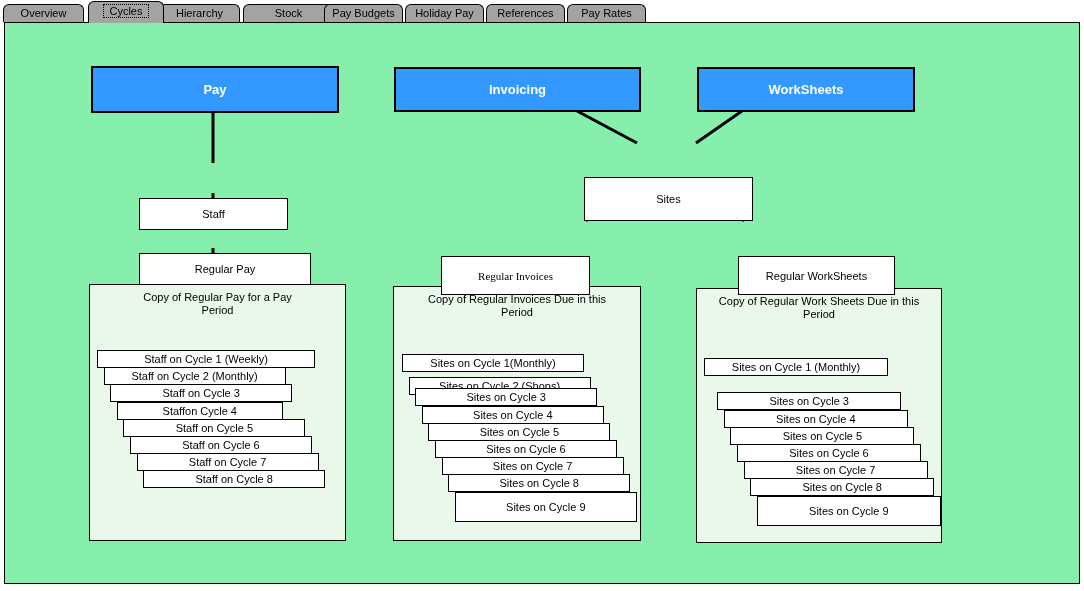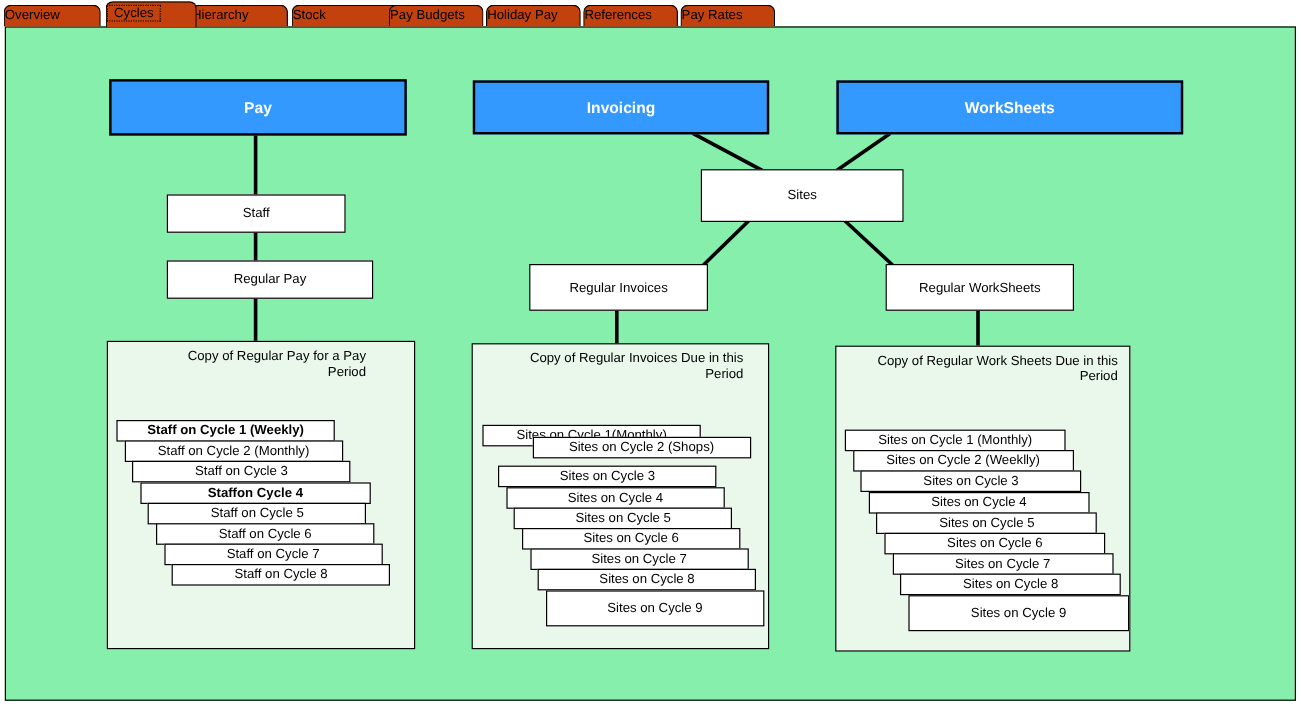--- a/index.html
+++ b/index.html
@@ -1,33 +1,33 @@
 <!DOCTYPE html>
 <html><head>
 <meta charset="utf-8">
 <style>
   html,body{margin:0;padding:0;background:#ffffff;}
   .screen{position:relative;width:1084px;height:591px;background:#ffffff;
           font-family:"Liberation Sans",sans-serif;overflow:hidden;}
   .panel{position:absolute;left:4px;top:22px;width:1074px;height:560px;
          background:#86efac;border:1px solid #000;z-index:1;}
   
-  .tab{position:absolute;top:4px;height:18px;box-sizing:border-box;background:#c2410c;
+  .tab{position:absolute;top:4px;height:18px;box-sizing:border-box;background:#a3a3a3;
        border:1px solid #000;border-bottom:none;border-radius:6px 6px 0 0;
-       font-size:11px;color:#000;line-height:16px;z-index:2;cursor:default;}
+       font-size:11px;color:#000;text-align:center;line-height:16px;z-index:2;cursor:default;}
   .tab.active{top:1px;height:22px;line-height:19px;z-index:3;}
   .tab.active .tlabel{border:1px dotted #000;padding:0 5px;}
   
   .hdr{position:absolute;box-sizing:border-box;background:#3399FF;border:2px solid #000;
        color:#fff;font-weight:bold;font-size:13px;display:flex;align-items:center;
        justify-content:center;z-index:4;}
   .node{position:absolute;box-sizing:border-box;background:#fff;border:1px solid #000;
-        font-size:11px;color:#000;display:flex;align-items:center;justify-content:center;z-index:4;}
+        font-size:11px;color:#000;display:flex;align-items:center;justify-content:center;z-index:4;margin-top:36px;}
   .container{position:absolute;box-sizing:border-box;background:#E9F8EB;border:1px solid #000;z-index:3;}
-  .ctitle{margin:6px auto 0 auto;text-align:right;font-size:11px;color:#000;line-height:13px;}
+  .ctitle{margin:6px auto 0 auto;text-align:center;font-size:11px;color:#000;line-height:13px;}
   .citem{position:absolute;box-sizing:border-box;background:#fff;border:1px solid #000;
          font-size:11px;color:#000;text-align:center;line-height:16px;height:18px;
          white-space:nowrap;overflow:hidden;}
   .citem.tall{height:30px;line-height:28px;}
   svg.connectors{position:absolute;left:0;top:0;z-index:2;pointer-events:none;}
 </style>
 </head>
 <body>
 
 <div class="screen">
@@ -40,58 +40,57 @@
       <div class="tab" style="left: 324px; width: 79px;"><span class="tlabel">Pay Budgets</span></div>
       <div class="tab" style="left: 405px; width: 79px;"><span class="tlabel">Holiday Pay</span></div>
       <div class="tab" style="left: 486px; width: 79px;"><span class="tlabel">References</span></div>
       <div class="tab" style="left: 567px; width: 79px;"><span class="tlabel">Pay Rates</span></div>
     </div>
 
   <div class="panel">
 
     <div class="hdr" style="left:86px;top:43px;width:248px;height:47px;">Pay</div>
     <div class="hdr" style="left:389px;top:44px;width:247px;height:45px;">Invoicing</div>
-    <div class="hdr" style="left:692px;top:44px;width:289px;height:45px;">WorkSheets</div>
+    <div class="hdr" style="left:692px;top:44px;width:218px;height:45px;">WorkSheets</div>
 
     <div class="node" style="left:134px;top:139px;width:149px;height:32px;">Staff</div>
     <div class="node" style="left:134px;top:194px;width:172px;height:32px;">Regular Pay</div>
     <div class="node" style="left:579px;top:118px;width:169px;height:44px;">Sites</div>
-    <div class="node" style="left:436px;top:197px;width:149px;height:39px;">Regular Invoices</div>
+    <div class="node" style="left:436px;top:197px;width:149px;height:39px;font-family:Liberation Serif, serif;">Regular Invoices</div>
     <div class="node" style="left:733px;top:197px;width:157px;height:39px;">Regular WorkSheets</div>
 
     <div class="container" style="left:84px;top:261px;width:257px;height:257px;">
       <div class="ctitle" style="width:175px;">Copy of Regular Pay for a Pay Period</div>
       <div></div>
-    <div class="citem" style="left: 7px; top: 65px; width: 182px; z-index: 5; font-weight: bold;">Staff on Cycle 1 (Weekly)</div>
+    <div class="citem" style="left: 7px; top: 65px; width: 218px; z-index: 5;">Staff on Cycle 1 (Weekly)</div>
         <div class="citem" style="left: 13.6px; top: 82.2px; width: 182px; z-index: 6;">Staff on Cycle 2 (Monthly)</div>
         <div class="citem" style="left: 20.2px; top: 99.4px; width: 182px; z-index: 7;">Staff on Cycle 3</div>
-        <div class="citem" style="left: 26.8px; top: 116.6px; width: 192px; z-index: 8; font-weight: bold;">Staffon Cycle 4</div>
+        <div class="citem" style="left: 26.8px; top: 116.6px; width: 166px; z-index: 8;">Staffon Cycle 4</div>
         <div class="citem" style="left: 33.4px; top: 133.8px; width: 182px; z-index: 9;">Staff on Cycle 5</div>
         <div class="citem" style="left: 40px; top: 151px; width: 182px; z-index: 10;">Staff on Cycle 6</div>
         <div class="citem" style="left: 46.6px; top: 168.2px; width: 182px; z-index: 11;">Staff on Cycle 7</div>
         <div class="citem" style="left: 53.2px; top: 185.4px; width: 182px; z-index: 12;">Staff on Cycle 8</div>
       </div>
     <div class="container" style="left:388px;top:263px;width:248px;height:255px;">
       <div class="ctitle" style="width:205px;">Copy of Regular Invoices Due in this Period</div>
       <div></div>
     <div class="citem" style="left: 8px; top: 67px; width: 182px; z-index: 5;">Sites on Cycle 1(Monthly)</div>
-        <div class="citem" style="left: 14.6px; top: 77px; width: 182px; z-index: 6; margin-left: 35px;">Sites on Cycle 2 (Shops)</div>
+        <div class="citem" style="left: 14.6px; top: 90px; width: 182px; z-index: 6;">Sites on Cycle 2 (Shops)</div>
         <div class="citem" style="left: 21.2px; top: 101.4px; width: 182px; z-index: 7;">Sites on Cycle 3</div>
         <div class="citem" style="left: 27.8px; top: 118.6px; width: 182px; z-index: 8;">Sites on Cycle 4</div>
         <div class="citem" style="left: 34.4px; top: 135.8px; width: 182px; z-index: 9;">Sites on Cycle 5</div>
         <div class="citem" style="left: 41px; top: 153px; width: 182px; z-index: 10;">Sites on Cycle 6</div>
         <div class="citem" style="left: 47.6px; top: 170.2px; width: 182px; z-index: 11;">Sites on Cycle 7</div>
         <div class="citem" style="left: 54.2px; top: 187.4px; width: 182px; z-index: 12;">Sites on Cycle 8</div>
         <div class="citem tall" style="left: 60.8px; top: 204.6px; width: 182px; z-index: 13;">Sites on Cycle 9</div>
       </div>
     <div class="container" style="left:691px;top:265px;width:246px;height:255px;">
       <div class="ctitle" style="width:225px;">Copy of Regular Work Sheets Due in this Period</div>
       <div></div>
     <div class="citem" style="left: 7px; top: 69px; width: 184px; z-index: 5;">Sites on Cycle 1 (Monthly)</div>
-        <div class="citem" style="left: 13.6px; top: 86.2px; width: 184px; z-index: 6;">Sites on Cycle 2 (Weeklly)</div>
         <div class="citem" style="left: 20.2px; top: 103.4px; width: 184px; z-index: 7;">Sites on Cycle 3</div>
         <div class="citem" style="left: 26.8px; top: 120.6px; width: 184px; z-index: 8;">Sites on Cycle 4</div>
         <div class="citem" style="left: 33.4px; top: 137.8px; width: 184px; z-index: 9;">Sites on Cycle 5</div>
         <div class="citem" style="left: 40px; top: 155px; width: 184px; z-index: 10;">Sites on Cycle 6</div>
         <div class="citem" style="left: 46.6px; top: 172.2px; width: 184px; z-index: 11;">Sites on Cycle 7</div>
         <div class="citem" style="left: 53.2px; top: 189.4px; width: 184px; z-index: 12;">Sites on Cycle 8</div>
         <div class="citem tall" style="left: 59.8px; top: 206.6px; width: 184px; z-index: 13;">Sites on Cycle 9</div>
       </div>
 
     <svg class="connectors" width="1074" height="560" viewBox="0 0 1074 560">

